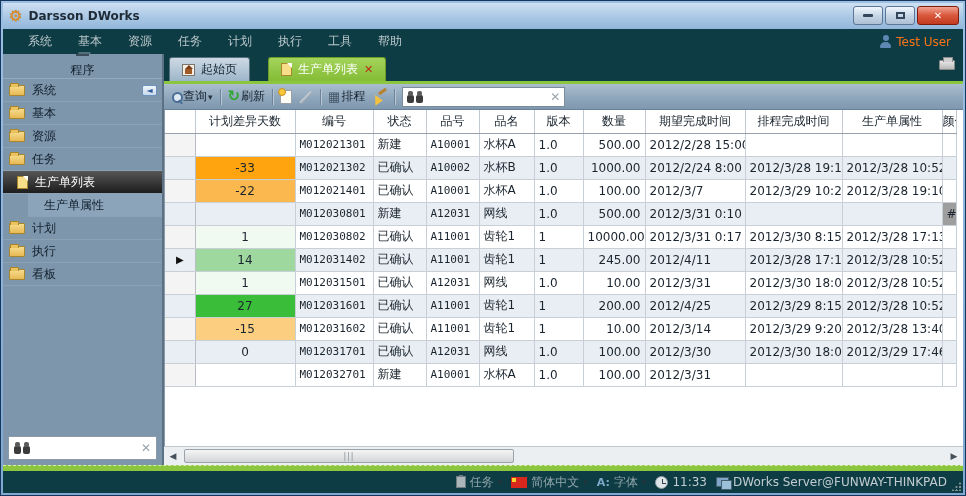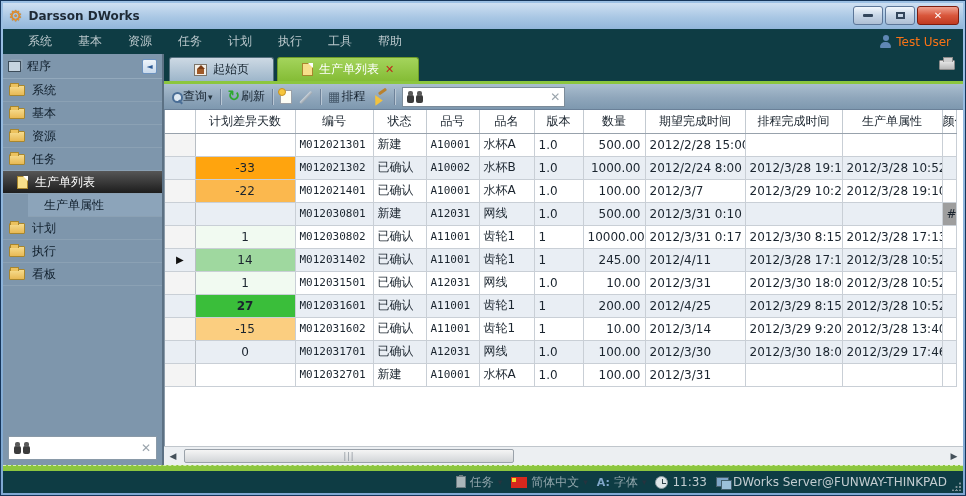--- a/index.html
+++ b/index.html
@@ -35,21 +35,21 @@
   .person-icon::after { content:""; position:absolute; bottom:0; left:0; width:11px; height:6px;
     border-radius:5px 5px 1px 1px; background:#5f87b4; }
 
   
   .main { flex: 1; display: flex; min-height: 0; }
 
   
   .sidebar { width: 161px; background: #7e96ac; border-right: 2px solid #5c7184;
     display: flex; flex-direction: column; position: relative; color: #101f2c; }
   .sb-header { height: 25px; display: flex; align-items: center; gap: 6px; padding: 0 5px;
-    border-bottom: 1px solid #93a9bc; }
+    border-bottom: 1px solid #93a9bc; flex-direction: column; }
   .stack-icon { width: 13px; height: 11px; border: 1px solid #3c4c5a; background: #c6d4e0;
     box-shadow: 2px -2px 0 -0.5px #8fa3b4; }
   .collapse-btn { margin-left: auto; width: 15px; height: 15px; border: 1px solid #6c92be;
     border-radius: 2px; background: linear-gradient(#eef4fa, #c9daec); color: #2c5a96;
     font-size: 8px; display: flex; align-items: center; justify-content: center; }
   .sb-item { height: 23px; display: flex; align-items: center; gap: 7px; padding: 0 6px;
     border-bottom: 1px solid #8ba1b4; }
   .sb-item.selected { background: linear-gradient(#565656, #1d1d1d); color: #ffffff;
     padding-left: 14px; }
   .sb-item.child { background: #8ca4ba; padding-left: 16px; margin-left: 25px; }
@@ -73,22 +73,22 @@
   .binoc { width: 16px; height: 12px; position: relative; flex: none; }
   .binoc::before { content:""; position:absolute; bottom:0; left:0; width:7px; height:8px;
     background:#3c3c3c; border-radius:2px; box-shadow: 9px 0 0 #3c3c3c; }
   .binoc::after { content:""; position:absolute; top:0; left:1px; width:5px; height:5px;
     background:#5a5a5a; border-radius:2px; box-shadow: 9px 0 0 #5a5a5a; }
 
   
   .content { flex: 1; display: flex; flex-direction: column; min-width: 0; }
   .tabstrip { height: 27px; background: #0e3c44; display: flex; align-items: flex-end;
     padding-left: 5px; position: relative; }
-  .tab { height: 24px; display: flex; align-items: center; gap: 6px; padding: 0 24px;
-    margin-right: 3px; border: 1px solid #55707f; border-bottom: none;
+  .tab { height: 24px; display: flex; align-items: center; gap: 6px; padding: 0 12px;
+    margin-right: 18px; border: 1px solid #55707f; border-bottom: none;
     border-radius: 3px 3px 0 0; background: linear-gradient(#cdd9e4, #9db6ca); color: #15232e; }
   .tab.active { background: linear-gradient(#a4d45c, #84bc35); border-color: #6d9c28;
     color: #fff; }
   .tab .close-x { color: #c0281c; font-weight: bold; font-size: 11px; }
   .home-icon { width: 13px; height: 12px; background: #f3efe7; border: 1px solid #7c756a;
     position: relative; }
   .home-icon::before { content:""; position:absolute; left:2px; top:4px; width:7px; height:5px;
     background:#a05a28; }
   .home-icon::after { content:""; position:absolute; left:1.5px; top:0; border-style:solid;
     border-width:0 4px 4px 4px; border-color:transparent transparent #7c3c14 transparent; }
@@ -448,21 +448,21 @@
                 <td>网线</td>
                 <td>1.0</td>
                 <td class="num">10.00</td>
                 <td>2012/3/31</td>
                 <td>2012/3/30 18:00</td>
                 <td>2012/3/28 10:52</td>
                 <td class="ctr"></td>
               </tr>
               <tr class="alt">
                 <td class="marker"></td>
-                <td class="ctr" style="background: rgb(58, 190, 58); font-weight: bold;">27</td>
+                <td class="ctr" style="background: rgb(58, 190, 58);">27</td>
                 <td class="code">M012031601</td>
                 <td>已确认</td>
                 <td class="code">A11001</td>
                 <td>齿轮1</td>
                 <td>1</td>
                 <td class="num">200.00</td>
                 <td>2012/4/25</td>
                 <td>2012/3/29 8:15</td>
                 <td>2012/3/28 10:52</td>
                 <td class="ctr"></td>

